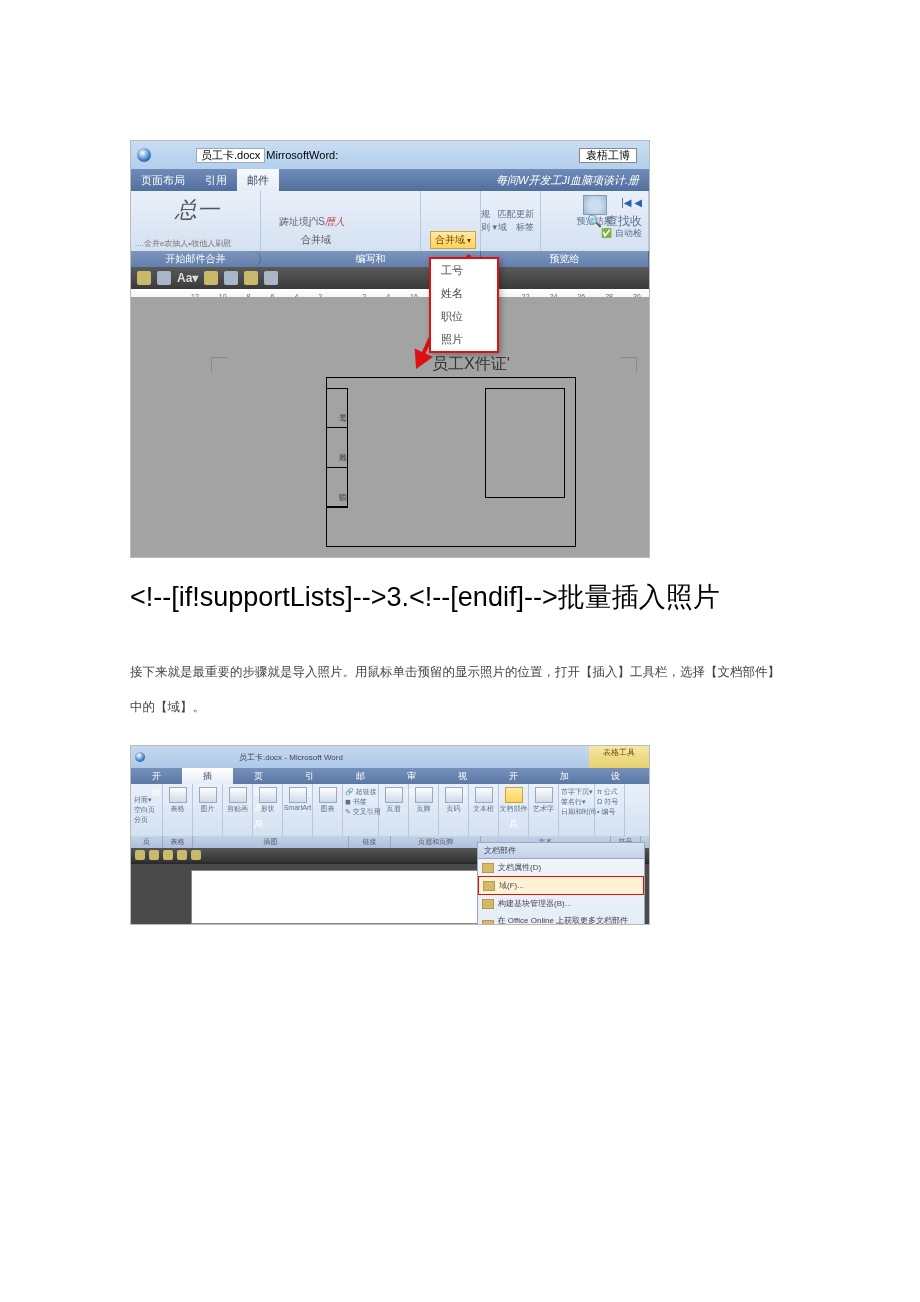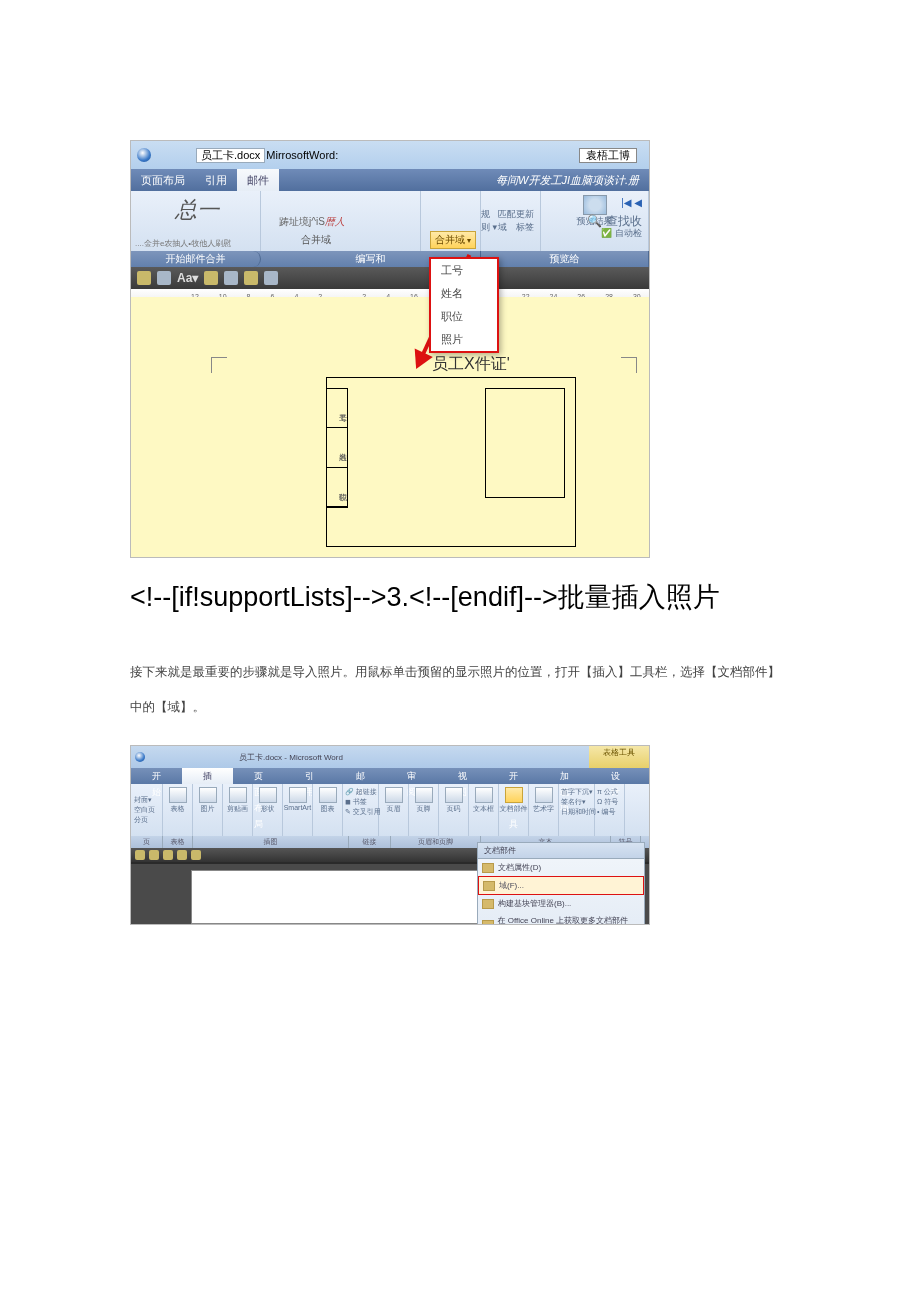--- a/index.html
+++ b/index.html
@@ -38,21 +38,21 @@
   .g5 .find{position:absolute;top:22px;right:6px;font-size:12px;color:#5a6f8c;}
   .g5 .auto{position:absolute;top:36px;right:6px;font-size:9px;color:#5a6f8c;}
   .s1-grouplabels{height:16px;background:linear-gradient(#7d95bb,#6280ad);display:flex;font-size:10px;color:#fff;}
   .s1-grouplabels span{border-right:1px solid #4e6a93;text-align:center;line-height:16px;}
   .gl1{width:130px;border-radius:8px;} .gl2{width:220px;} .gl3{flex:1;}
   .s1-qat{height:22px;background:linear-gradient(#5a5a5a,#3a3a3a);display:flex;align-items:center;gap:6px;padding:0 6px;}
   .qat-ico{width:14px;height:14px;background:#c9b96a;border-radius:2px;}
   .qat-ico.b{background:#a8b7c8;}
   .qat-txt{color:#ddd;font-size:12px;font-weight:bold;}
   .s1-ruler{height:14px;background:linear-gradient(#fff,#eee);display:flex;align-items:center;font-size:7px;color:#666;padding-left:60px;gap:20px;}
-  .s1-canvas{position:absolute;left:0;right:0;top:156px;bottom:0;background:#fef9c3;}
+  .s1-canvas{position:absolute;left:0;right:0;top:156px;bottom:0;background:#a3a3a3;}
   .dropdown{position:absolute;left:298px;top:-40px;width:70px;background:#fff;border:2px solid #d11;box-shadow:2px 2px 6px rgba(0,0,0,.3);z-index:5;}
   .dropdown div{font-size:11px;color:#444;padding:4px 10px;}
   .redarrow{position:absolute;left:278px;top:40px;width:0;height:0;transform:rotate(25deg);}
   .redarrow .shaft{position:absolute;width:4px;height:110px;background:#d11;left:18px;top:-100px;}
   .redarrow .head{position:absolute;width:0;height:0;border-left:10px solid transparent;border-right:10px solid transparent;border-top:18px solid #d11;left:10px;top:8px;}
   .card{position:absolute;left:195px;top:80px;width:250px;height:170px;border:1px solid #000;}
   .card-title{position:absolute;top:-24px;left:85px;font-size:16px;color:#333;margin-left:20px;}
   .card-leftcol{position:absolute;left:-1px;top:10px;width:22px;height:120px;border:1px solid #000;display:flex;flex-direction:column;}
   .card-leftcol div{flex:1;border-bottom:1px solid #000;font-size:8px;writing-mode:vertical-rl;text-align:center;color:#555;}
   .card-photo{position:absolute;right:10px;top:10px;width:80px;height:110px;border:1px solid #000;}

